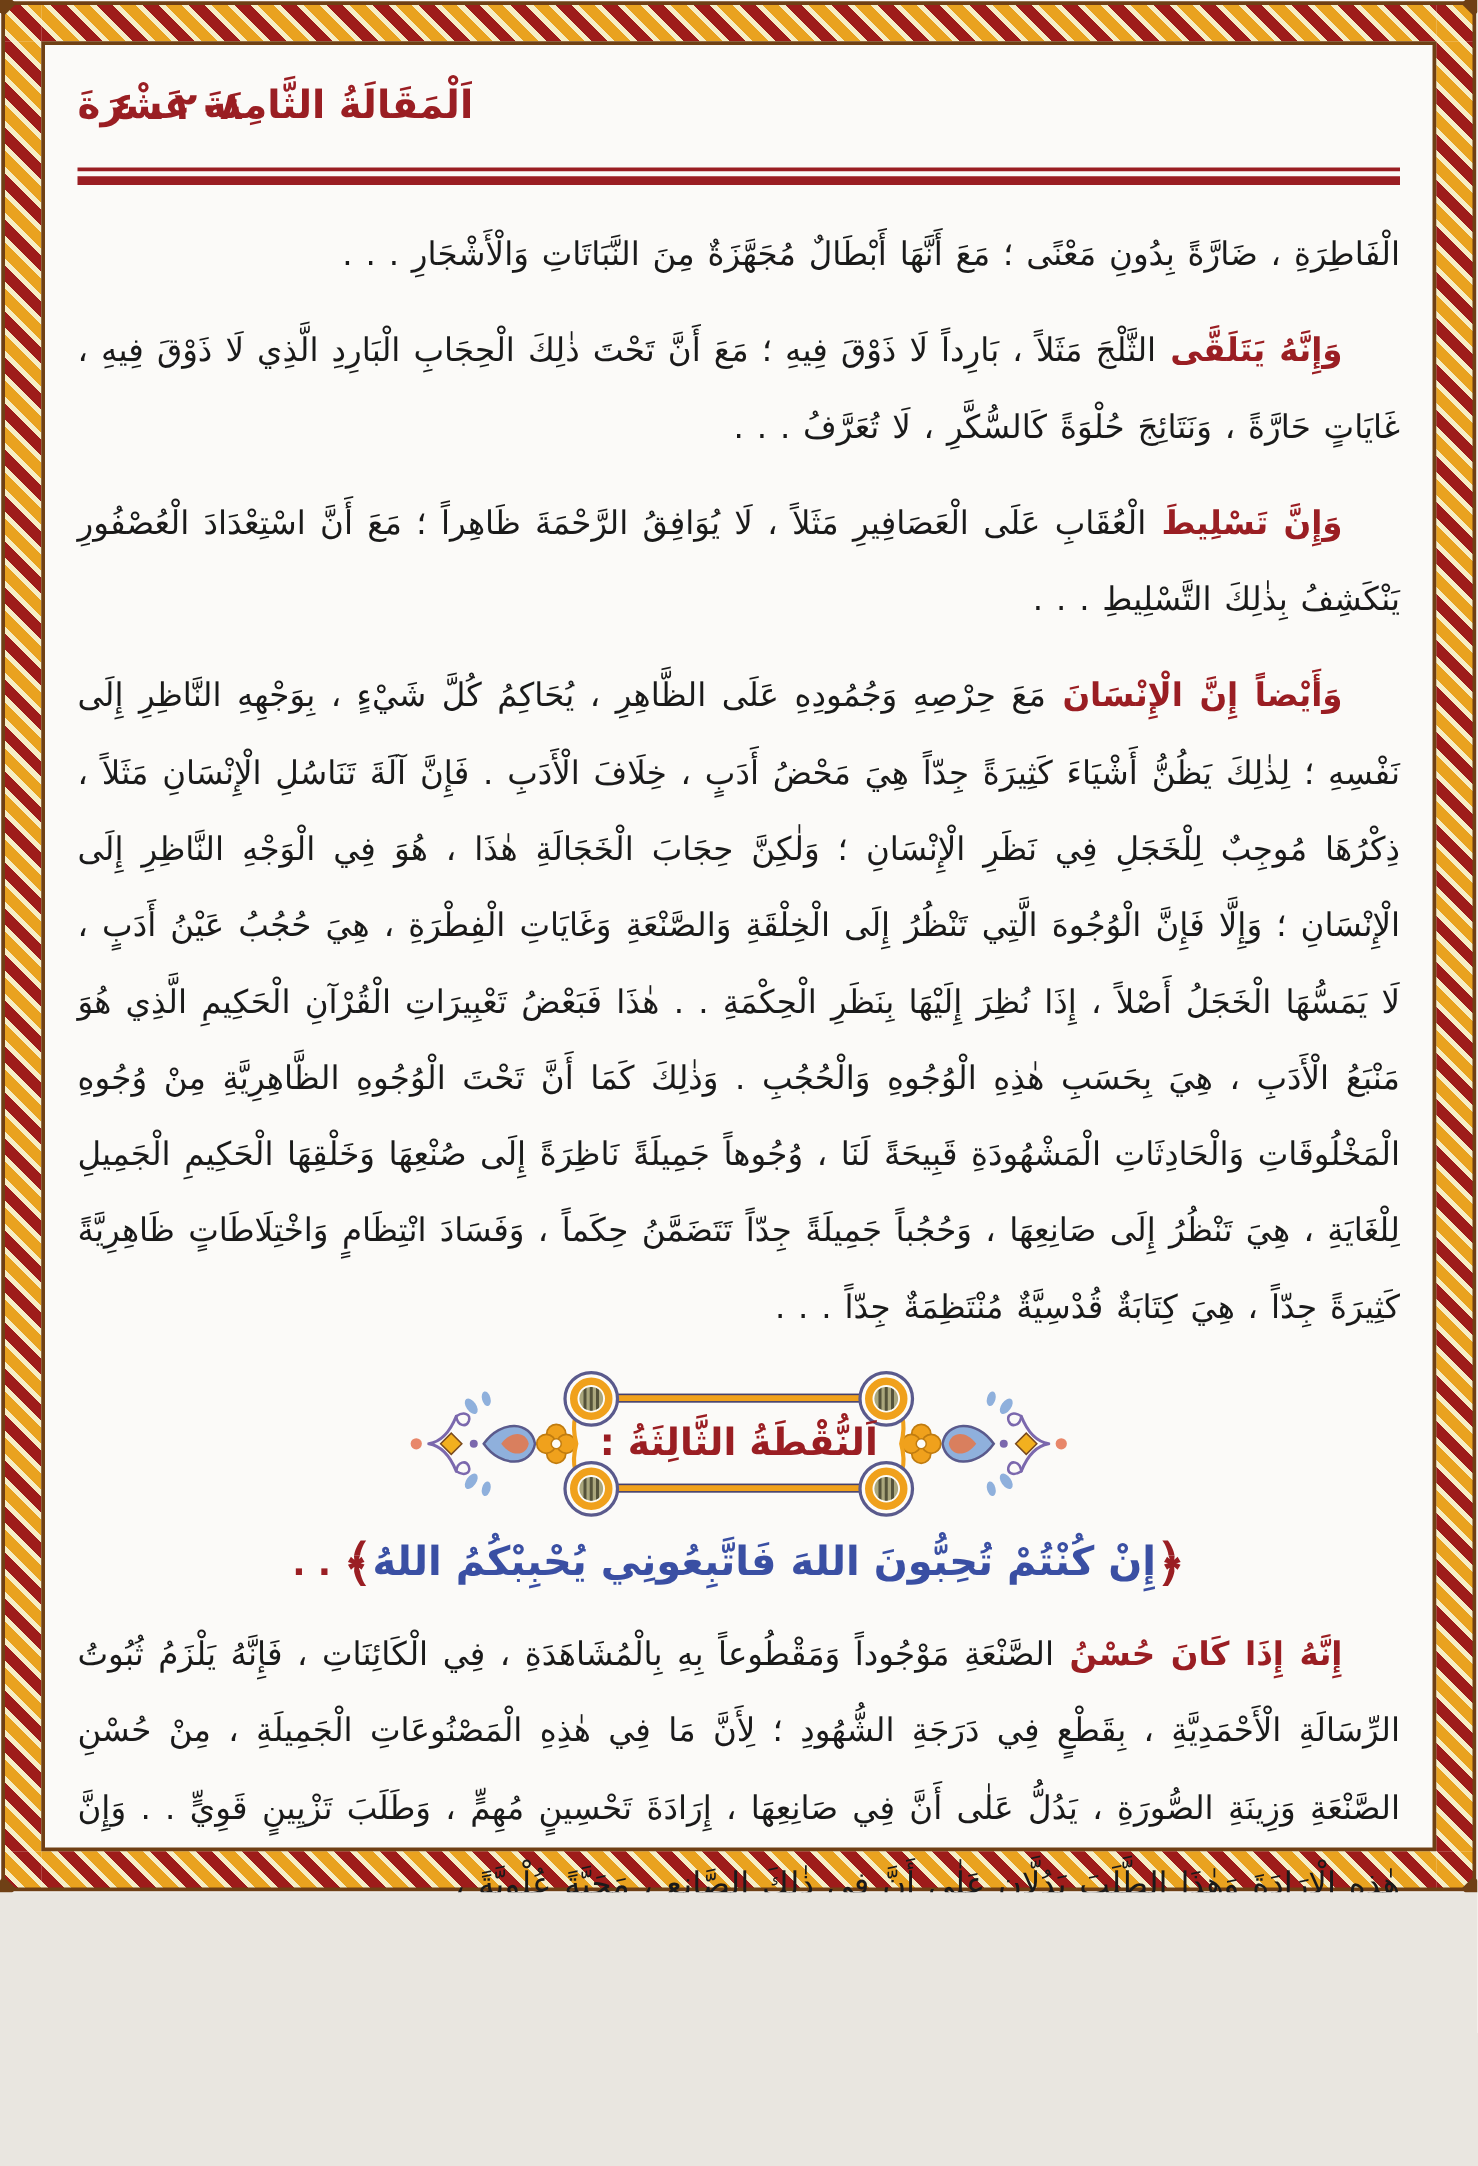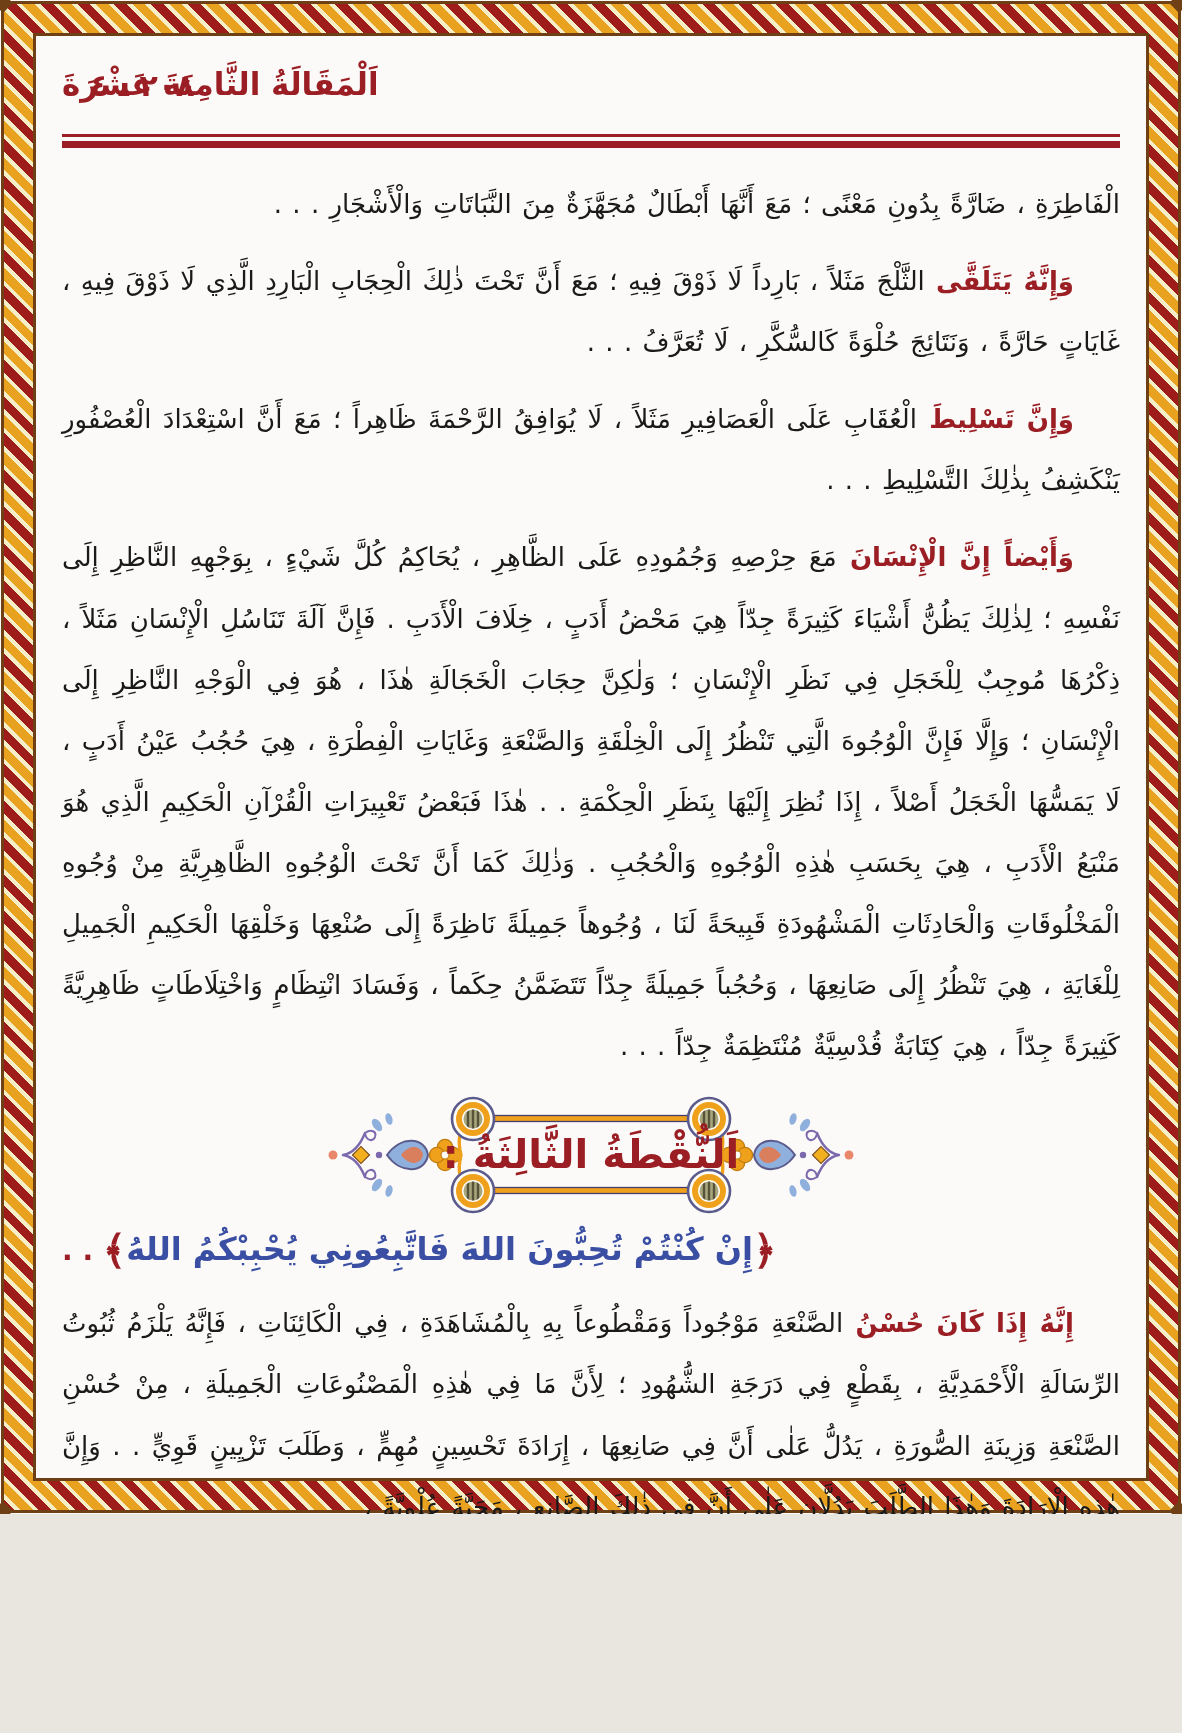--- a/index.html
+++ b/index.html
@@ -78,27 +78,27 @@
   .ornament-wrap{
     position:relative;
     width:540px;margin:18px auto 10px auto;
     height:122px;
   }
   .ornament-svg{position:absolute;inset:0;}
   .section-heading{
     position:absolute;inset:0;
     display:flex;align-items:center;justify-content:center;
     color:var(--maroon);
-    font-size:40px;font-weight:bold;
+    font-size:30px;font-weight:bold;
     padding-bottom:4px;
   }
 
   
   .verse{
-    text-align:left;
+    text-align:center;
     margin:0 0 20px 0;
     font-size:32px;font-weight:bold;
     direction:rtl;
   }
   .verse-bracket{color:var(--maroon);font-size:40px;vertical-align:-4px;}
   .verse-text{color:var(--verse-blue);}
   .verse-trailer{color:var(--maroon);font-size:28px;}
 </style>
 </head>
 <body>

